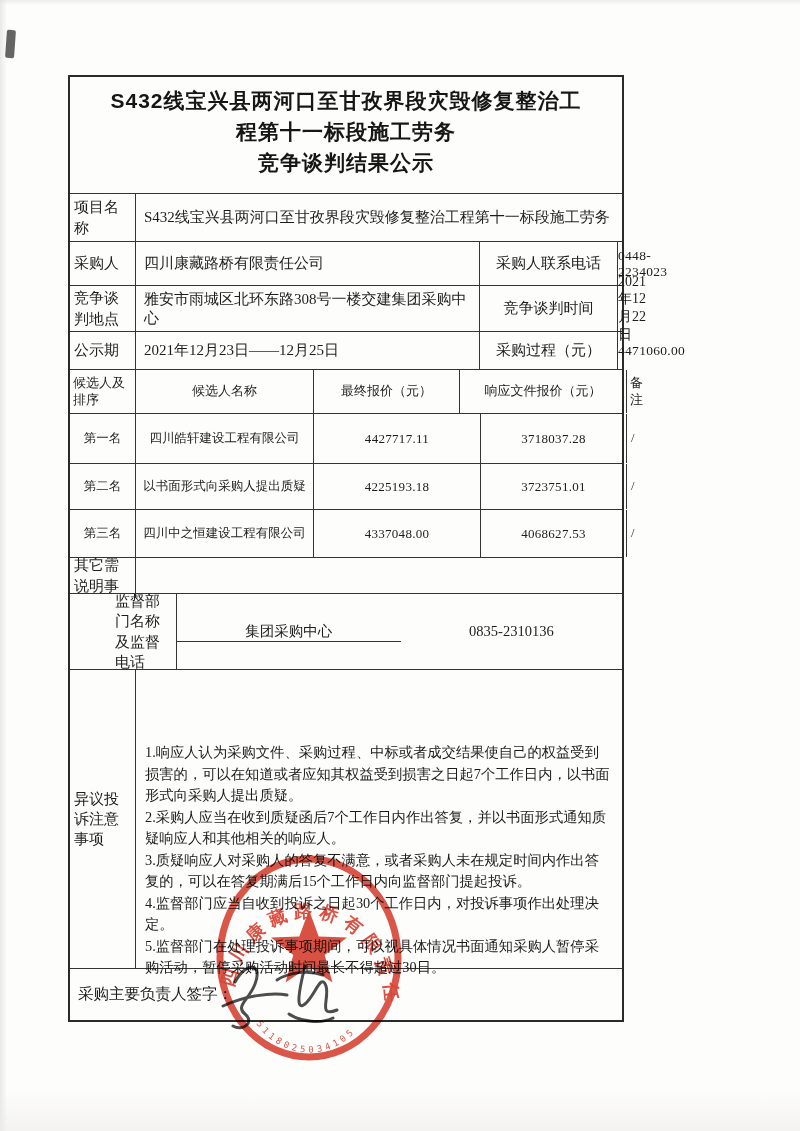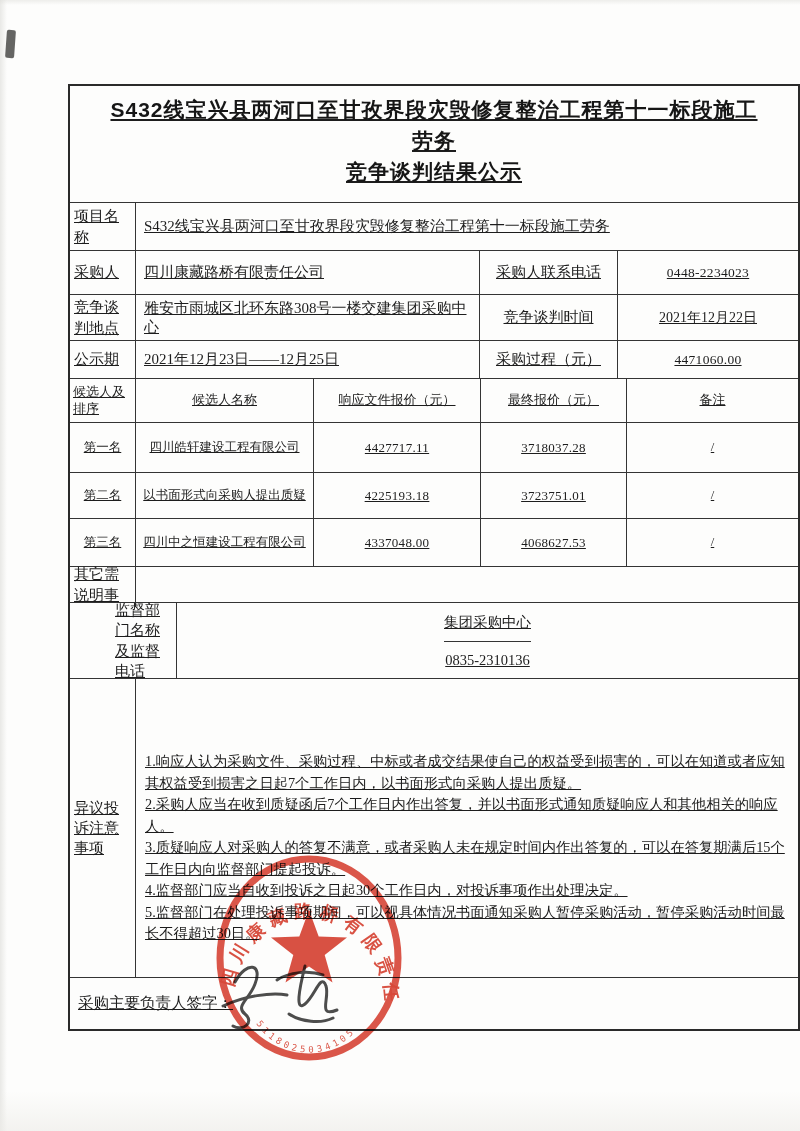--- a/index.html
+++ b/index.html
@@ -15,24 +15,23 @@
   .scan-edge-left { position:absolute; left:0; top:0; width:7px; height:100%;
     background: linear-gradient(to right, #d8d8d4, rgba(255,255,255,0)); opacity:.55; }
   .scan-edge-top { position:absolute; left:0; top:0; width:100%; height:5px;
     background: linear-gradient(to bottom, #dededa, rgba(255,255,255,0)); opacity:.5; }
   .scan-edge-bottom { position:absolute; left:0; bottom:0; width:100%; height:40px;
     background: linear-gradient(to top, #ecebe7, rgba(255,255,255,0)); opacity:.6; }
   .corner-mark { position:absolute; left:6px; top:30px; width:9px; height:28px;
     background:#4a4a48; border-radius:2px; transform: rotate(4deg); opacity:.85; }
 
   .doc-table {
-    position: absolute; left: 68px; top: 84px; width: 732px;
+    position: absolute; left: 68px; top: 75px; width: 556px;
     border: 2px solid #2a2a2a;
     background: transparent;
-    text-decoration: underline;
   }
   .row { display: flex; border-bottom: 1.5px solid #343434; align-items: stretch; }
   .row:last-child { border-bottom: none; }
   .c { border-right: 1.5px solid #343434; display: flex; align-items: center; }
   .c:last-child { border-right: none; }
   .lab { font-size: 15px; line-height: 1.35; padding: 2px 4px; word-break: break-all; }
   .valL { font-size: 15px; padding: 2px 8px; }
   .ctr { justify-content: center; text-align: left; }
 
   .title-block { height: 117px; display:flex; flex-direction:column; align-items:center;
@@ -60,21 +59,21 @@
   .cw4 { width: 146px; flex: 0 0 146px; }
   .cw5 { flex: 1 1 auto; }
   .h-chead { height: 44px; }
   .h-c1 { height: 50px; } .h-c2 { height: 46px; } .h-c3 { height: 48px; }
   .chead-cell { font-size: 13px; line-height: 1.3; padding: 2px 3px; word-break: break-all; }
   .cand { font-size: 12.5px; padding: 2px 4px; }
   .cnum { font-size: 13px; letter-spacing: .3px; }
 
   .h-other { height: 36px; align-items: center; }
   .h-sup { height: 76px; padding-left: 41px; }
-  .sup-col { flex: 1 1 auto; display: flex; flex-direction: column; }
+  .sup-col { flex: 1 1 auto; display: flex; flex-direction: row; }
   .sup-sub { flex: 1 1 auto; display:flex; align-items:center; justify-content:center;
     font-size: 14.5px; }
   .sup-sub:first-child { border-bottom: 1.5px solid #343434; }
 
   .h-obj { height: 299px; }
   .obj-label { align-items: center; }
   .obj-content { flex: 1 1 auto; padding: 72px 9px 8px 9px; display:block; }
   .obj-item { font-size: 14.3px; line-height: 21.5px; word-break: break-all; color:#1b1b1b; }
 
   .h-sig { height: 51px; }
@@ -121,22 +120,22 @@
     <div class="row h-r4">
       <div class="c w-lab lab">公示期</div>
       <div class="c w-val valL">2021年12月23日——12月25日</div>
       <div class="c w-lab2 lab ctr">采购过程（元）</div>
       <div class="c w-val2 ctr num">4471060.00</div>
     </div>
 
     <div class="row h-chead">
       <div class="c cw1 chead-cell">候选人及排序</div>
       <div class="c cw2 chead-cell ctr">候选人名称</div>
+      <div class="c cw4 chead-cell ctr">最终报价（元）</div>
       <div class="c cw3 chead-cell ctr">响应文件报价（元）</div>
-      <div class="c cw4 chead-cell ctr">最终报价（元）</div>
       <div class="c cw5 chead-cell ctr">备注</div>
     </div>
 
     <div class="row h-c1">
       <div class="c cw1 cand ctr">第一名</div>
       <div class="c cw2 cand ctr">四川皓轩建设工程有限公司</div>
       <div class="c cw3 cnum ctr">4427717.11</div>
       <div class="c cw4 cnum ctr">3718037.28</div>
       <div class="c cw5 cand ctr">/</div>
     </div>

